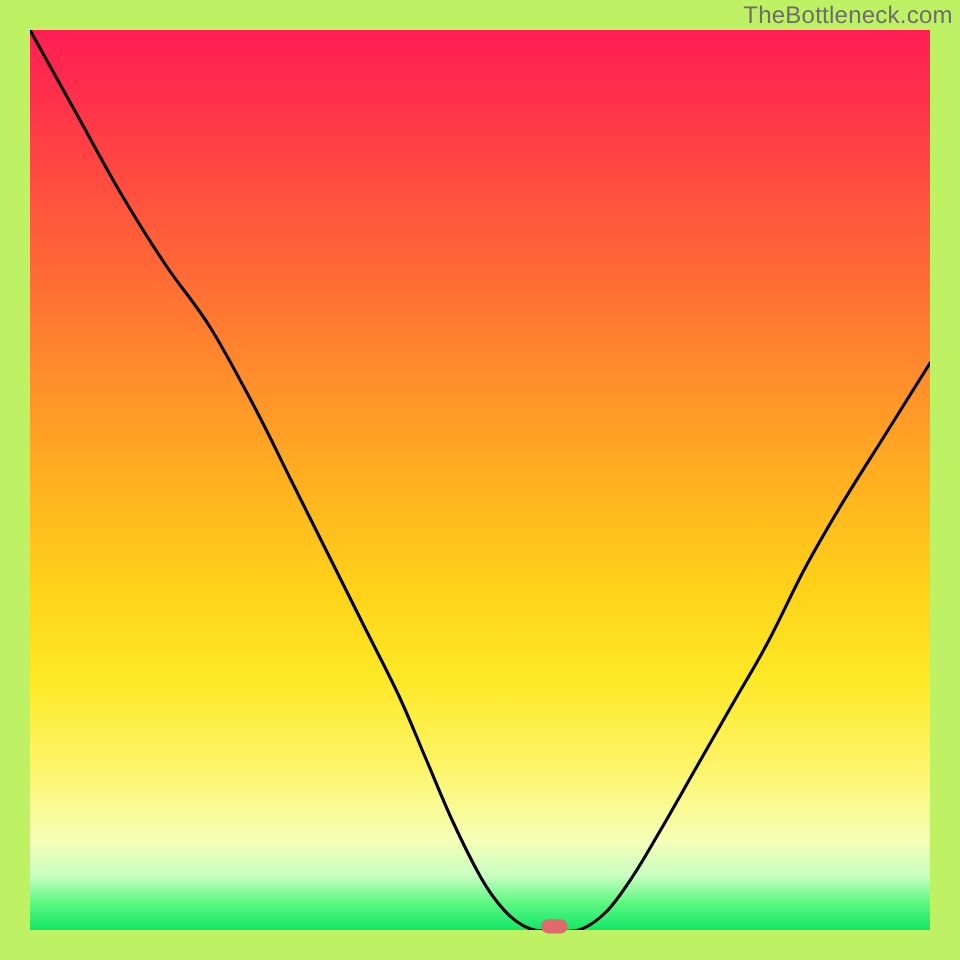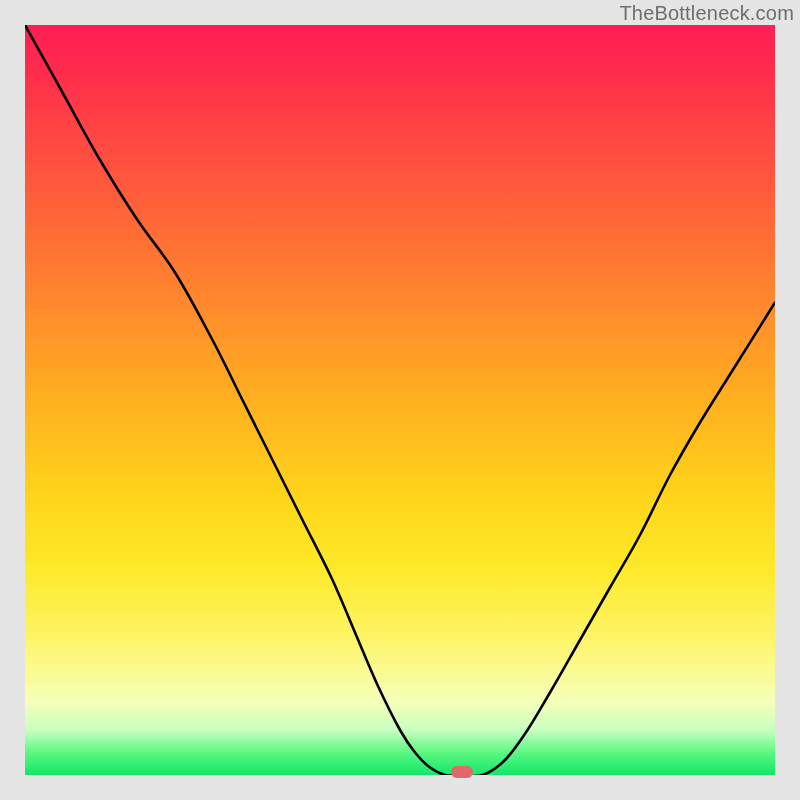--- a/index.html
+++ b/index.html
@@ -8,21 +8,21 @@
     width: 800px;
     height: 800px;
     background: #000;
     overflow: hidden;
     font-family: Arial, Helvetica, sans-serif;
   }
   .frame {
     position: relative;
     width: 800px;
     height: 800px;
-    background: #e5e5e5;
+    background: #bef264;
   }
   .watermark {
     position: absolute;
     top: 2px;
     right: 6px;
     color: #6d6d6d;
     font-size: 20px;
     font-weight: 400;
     letter-spacing: 0.2px;
     z-index: 3;

